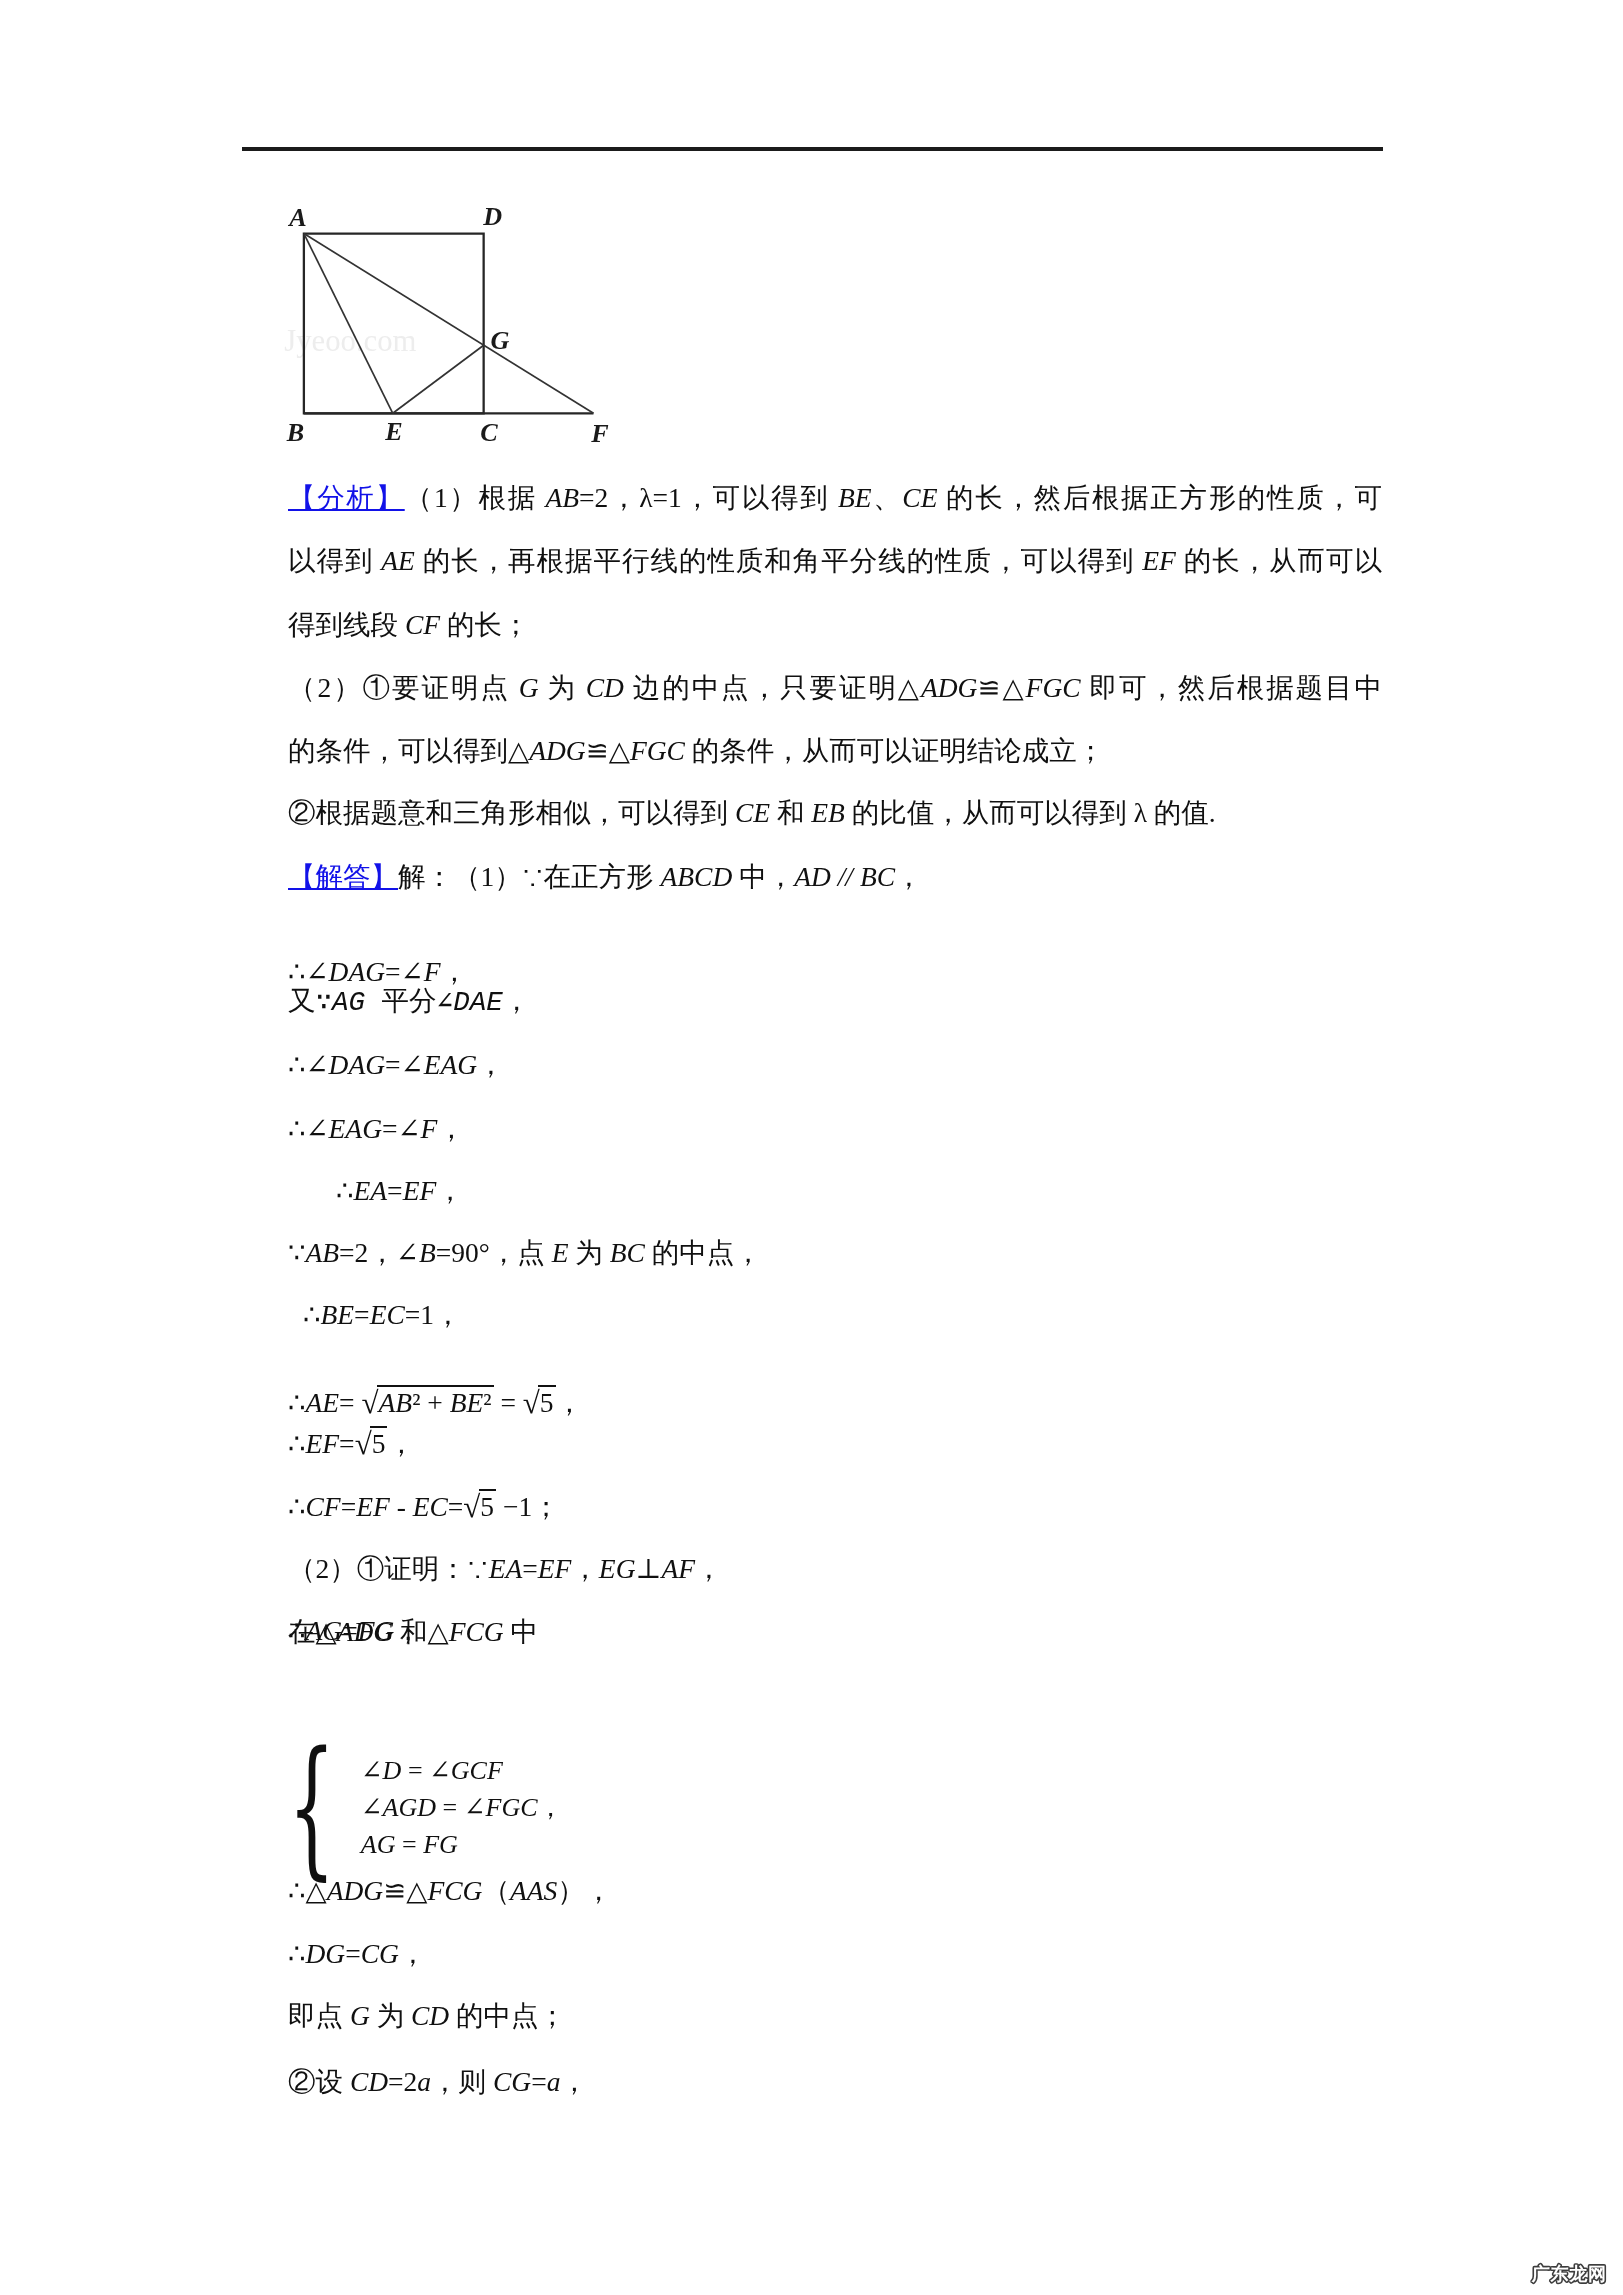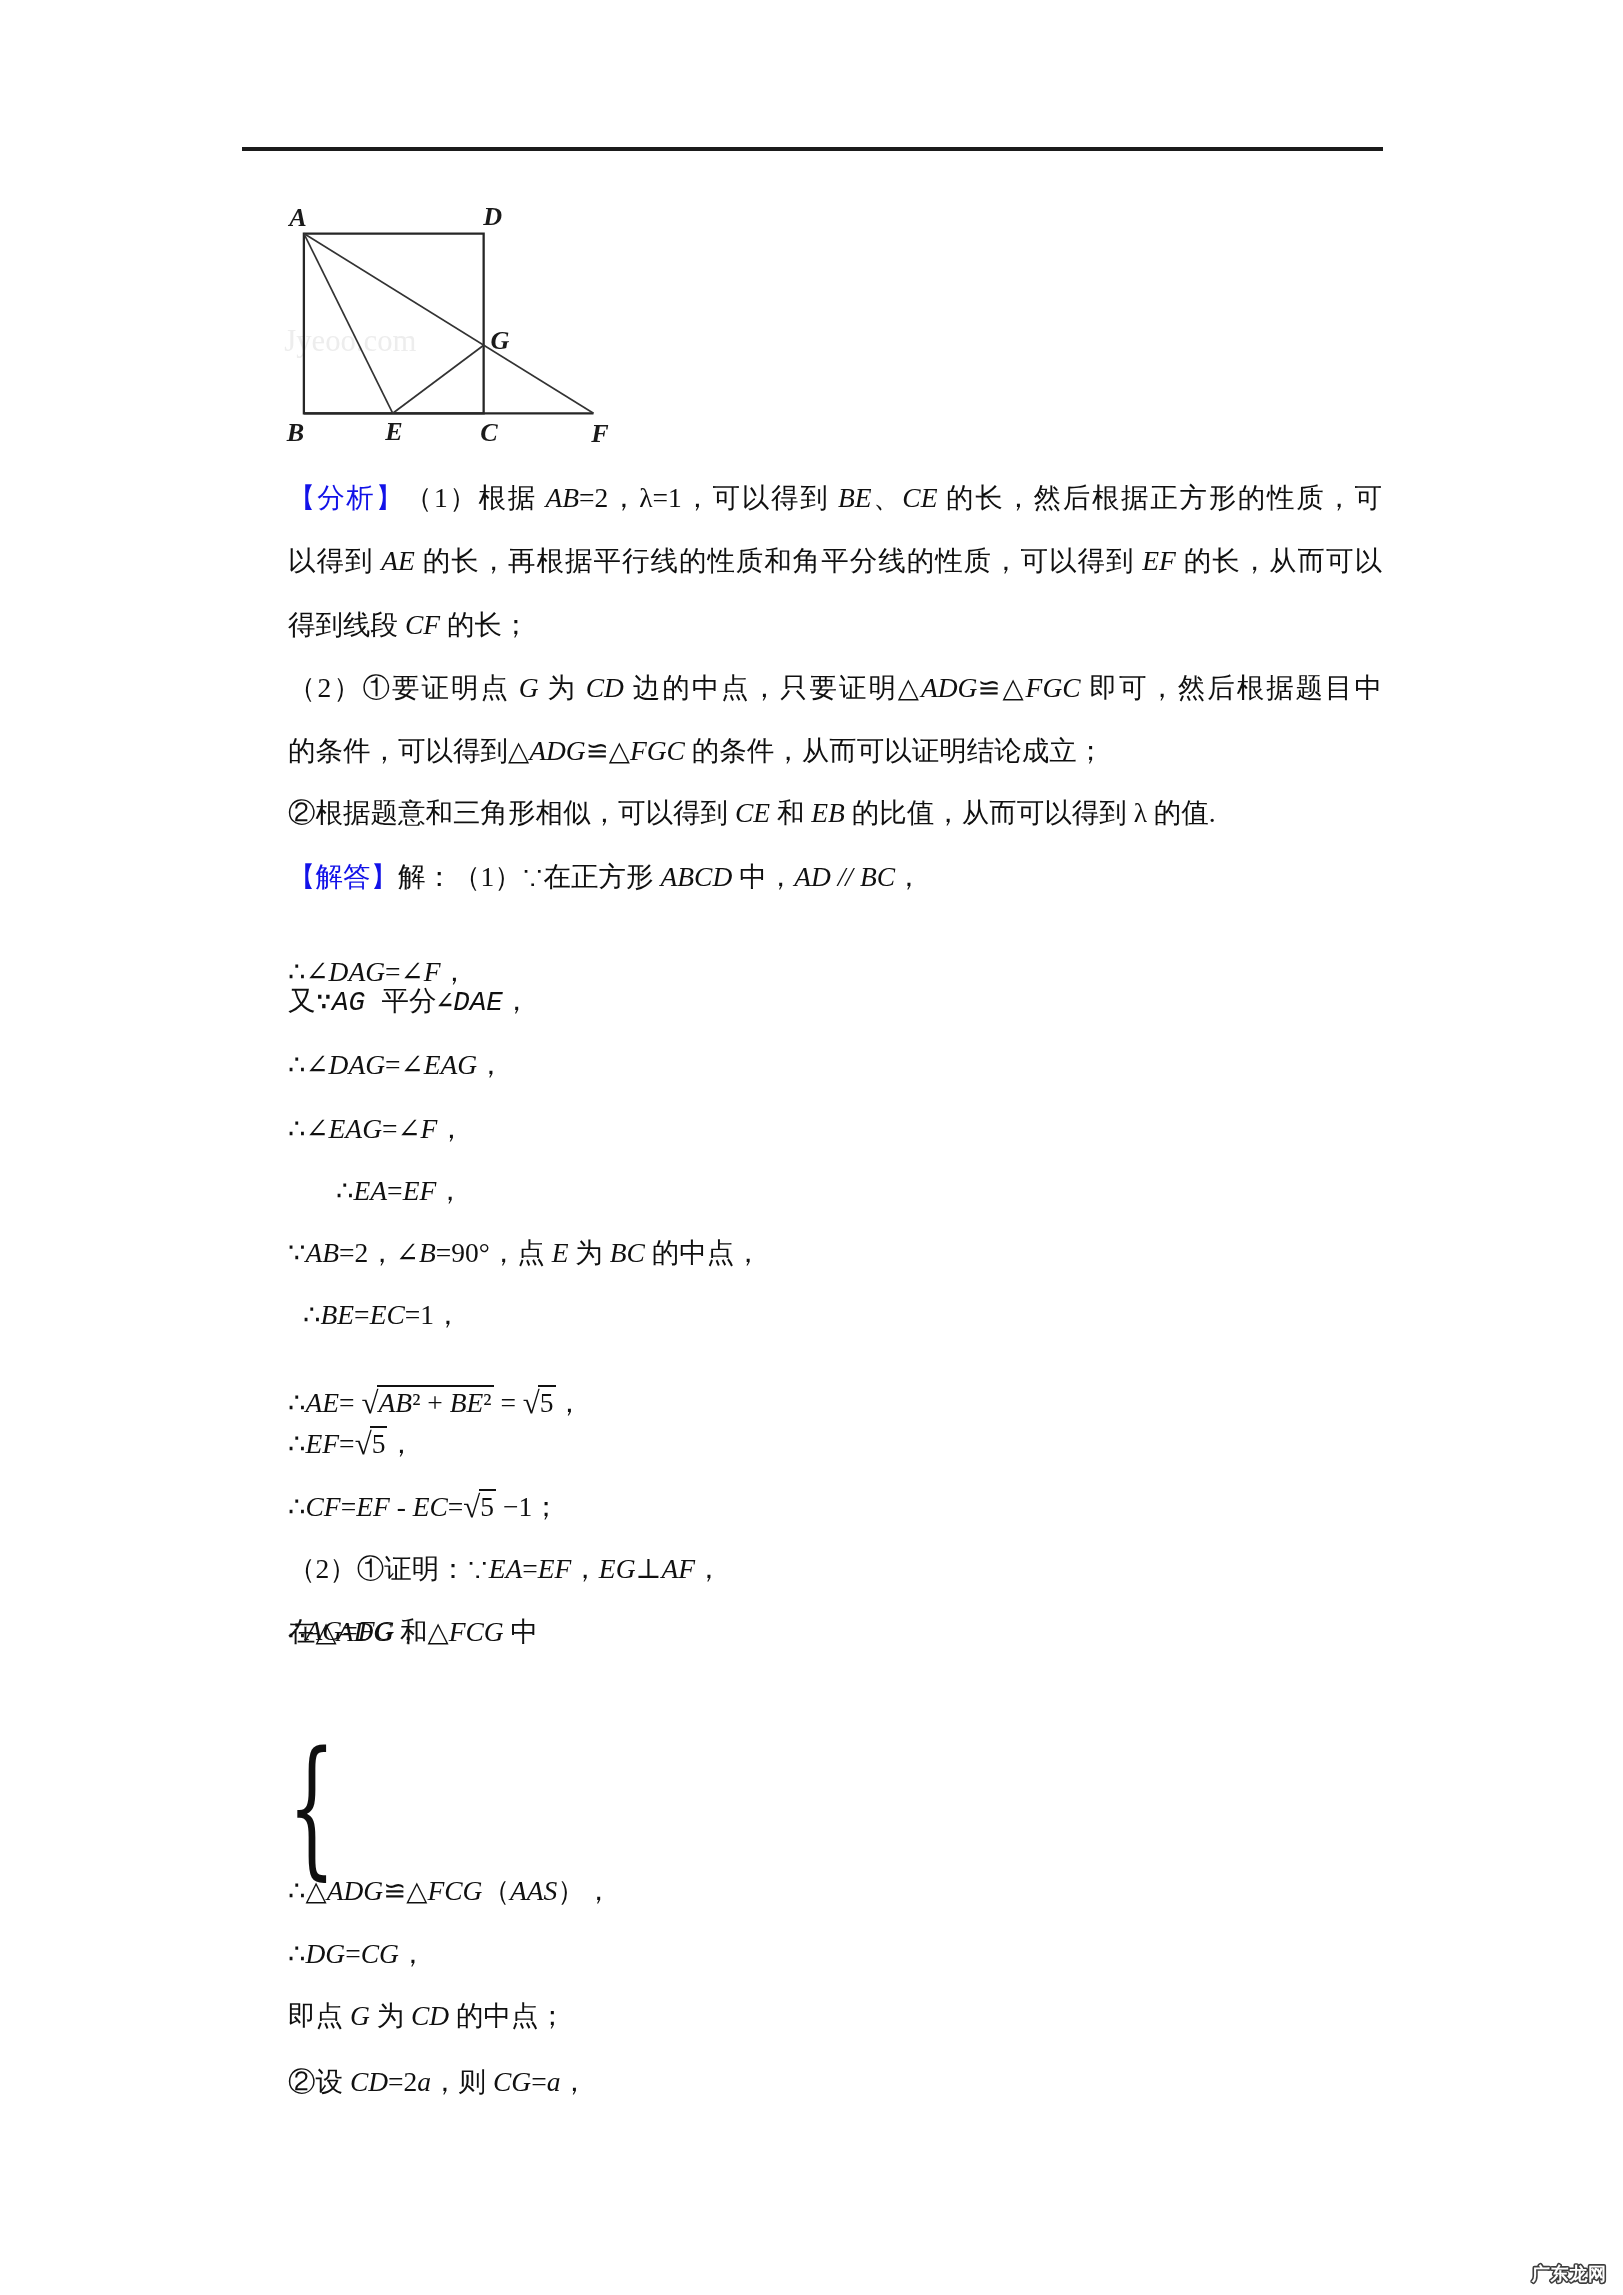--- a/index.html
+++ b/index.html
@@ -3,21 +3,21 @@
 <meta charset="utf-8">
 <style>
   html,body{margin:0;padding:0;background:#fff;}
   .page{position:relative;width:1623px;height:2295px;background:#ffffff;overflow:hidden;
         font-family:"Liberation Serif","DejaVu Serif",serif;color:#111;}
   .top-rule{position:absolute;left:242px;top:147px;width:1141px;height:3.9px;background:#1b1b1b;}
   .figure{position:absolute;left:281px;top:196px;}
   .line{position:absolute;left:288px;font-size:27.5px;line-height:39px;white-space:nowrap;color:#101010;}
   .line i{font-style:italic;}
   .fill{width:1094px;white-space:normal;text-align:justify;text-align-last:justify;}
-  .blue{color:#1212e8;}
+  .blue{color:#1212e8;text-decoration:underline;}
   .rad .rsign{font-size:31px;line-height:0;display:inline-block;transform:translateY(1.3px);margin-right:-1.3px;}
   .rad .rbar{border-top:2px solid #111;padding:0.7px 2px 0 1.3px;display:inline-block;line-height:30px;}
   .system{display:flex;align-items:center;}
   .brace{display:inline-block;font-family:"DejaVu Serif",serif;font-weight:300;font-size:149px;line-height:1;
          transform:scaleX(.5);transform-origin:left center;margin-right:-22px;}
   .sys-col{display:inline-flex;flex-direction:column;}
   .sys-row{font-size:26px;line-height:37px;}
   .corner-wm{position:absolute;left:1529px;top:2259px;}
 </style>
 </head>
@@ -61,20 +61,25 @@
       <div class="line" style="top: 1233px;"><span>∵<i>AB</i>=2，∠<i>B</i>=90°，点 <i>E</i> 为 <i>BC</i> 的中点，</span></div>
       <div class="line" style="top: 1295px; margin-left: 15px;"><span>∴<i>BE</i>=<i>EC</i>=1，</span></div>
       <div class="line" style="top: 1359px; margin-top: 24px;"><span>∴<i>AE</i>= </span><span class="rad"><span class="rsign">√</span><span class="rbar"><i>AB</i>² + <i>BE</i>²</span></span><span> = </span><span class="rad"><span class="rsign">√</span><span class="rbar">5</span></span><span>，</span></div>
       <div class="line" style="top: 1424px;"><span>∴<i>EF</i>=</span><span class="rad"><span class="rsign">√</span><span class="rbar">5</span></span><span>，</span></div>
       <div class="line" style="top: 1487px;"><span>∴<i>CF</i>=<i>EF</i> - <i>EC</i>=</span><span class="rad"><span class="rsign">√</span><span class="rbar">5</span></span><span> −1；</span></div>
       <div class="line" style="top: 1549px;"><span>（2）①证明：∵<i>EA</i>=<i>EF</i>，<i>EG</i>⊥<i>AF</i>，</span></div>
       <div class="line" style="top: 1611px;"><span>∴<i>AG</i>=<i>FG</i>，</span></div>
       <div class="line" style="top: 1612px;"><span>在△<i>ADG</i> 和△<i>FCG</i> 中</span></div>
       <div class="line system" style="top: 1733px;">
         <span class="brace">{</span>
+        <span class="sys-col">
+          <span class="sys-row">∠<i>D</i> = ∠<i>GCF</i></span>
+          <span class="sys-row">∠<i>AGD</i> = ∠<i>FGC</i>，</span>
+          <span class="sys-row"><i>AG</i> = <i>FG</i></span>
+        </span>
       </div>
       <div class="line" style="top: 1871px;"><span>∴△<i>ADG</i>≌△<i>FCG</i>（<i>AAS</i>），</span></div>
       <div class="line" style="top: 1934px;"><span>∴<i>DG</i>=<i>CG</i>，</span></div>
       <div class="line" style="top: 1996px;"><span>即点 <i>G</i> 为 <i>CD</i> 的中点；</span></div>
       <div class="line" style="top: 2062px;"><span>②设 <i>CD</i>=2<i>a</i>，则 <i>CG</i>=<i>a</i>，</span></div>
     </div>
 
   <svg class="corner-wm" width="105" height="31" viewBox="0 0 160 48">
     <text x="3" y="33" font-size="28" font-weight="bold" letter-spacing="1" fill="#ffffff" stroke="#3d3d3d" stroke-width="5" stroke-linejoin="round" paint-order="stroke" font-family="Liberation Sans, DejaVu Sans, sans-serif">广东龙网</text>
   </svg>

